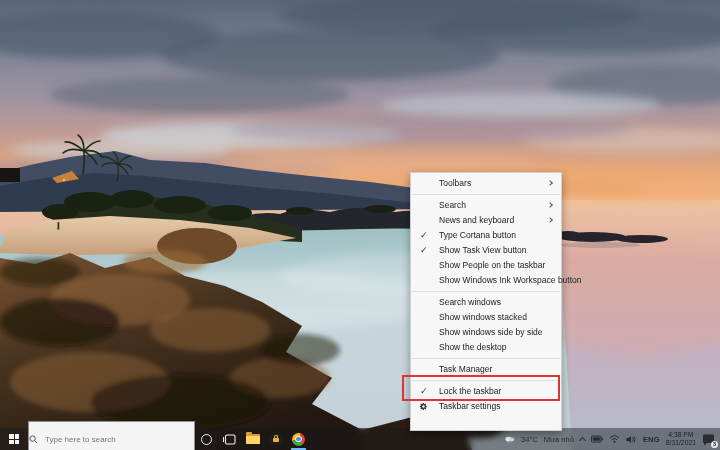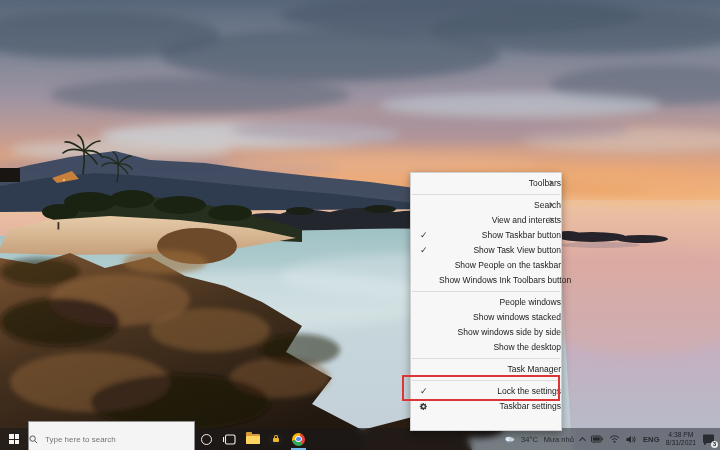--- a/index.html
+++ b/index.html
@@ -6,21 +6,21 @@
   *{box-sizing:border-box;}
   .desktop{position:relative;width:720px;height:450px;overflow:hidden;
     font-family:"Liberation Sans",sans-serif;-webkit-font-smoothing:antialiased;}
   .wallpaper{position:absolute;inset:0;}
 
   
   .ctx-menu{position:absolute;left:410px;top:172px;width:152px;height:259px;
     background:#f7f7f7;border:1px solid #cfcfcf;box-shadow:0 3px 8px rgba(0,0,0,.35);
     padding:3px 0;z-index:30;}
   .ctx-item{position:relative;height:15px;line-height:15px;font-size:8.5px;color:#1b1b1b;
-    padding-left:28px;white-space:nowrap;cursor:default;text-align:right;}
+    padding-left:28px;white-space:nowrap;cursor:default;}
   .ctx-sep{height:1px;background:#dcdcdc;margin:3px 1px;}
   .ctx-check{position:absolute;left:9px;top:0;font-size:9px;color:#333;}
   .ctx-gear{position:absolute;left:8px;top:3px;}
   .ctx-arrow{position:absolute;right:9px;top:5.2px;width:4px;height:4px;
     border-top:1px solid #555;border-right:1px solid #555;transform:rotate(45deg);}
   .red-box{position:absolute;left:402px;top:375px;width:158px;height:26px;
     border:2px solid #dd3434;z-index:40;pointer-events:none;}
 
   
   .taskbar{position:absolute;left:0;bottom:0;width:720px;height:22px;
@@ -197,34 +197,34 @@
       <ellipse cx="40" cy="272" rx="40" ry="14" fill="#1a110a" opacity=".5"></ellipse>
     </g>
     <path d="M362,430 L420,415 L466,432 L472,450 L362,450 Z" fill="#2b1d12"></path>
     <ellipse cx="478" cy="428" rx="26" ry="10" fill="#241a12"></ellipse>
   </svg>
 
   <div class="ctx-menu" id="ctx-menu">
       <div class="ctx-item"><span>Toolbars</span><span class="ctx-arrow"></span></div>
       <div class="ctx-sep"></div>
       <div class="ctx-item"><span>Search</span><span class="ctx-arrow"></span></div>
-      <div class="ctx-item"><span>View and interests</span><span class="ctx-arrow"></span></div>
-      <div class="ctx-item"><span class="ctx-check">✓</span><span>Show Taskbar button</span></div>
+      <div class="ctx-item"><span>News and keyboard</span><span class="ctx-arrow"></span></div>
+      <div class="ctx-item"><span class="ctx-check">✓</span><span>Type Cortana button</span></div>
       <div class="ctx-item"><span class="ctx-check">✓</span><span>Show Task View button</span></div>
       <div class="ctx-item"><span>Show People on the taskbar</span></div>
-      <div class="ctx-item"><span>Show Windows Ink Toolbars button</span></div>
+      <div class="ctx-item"><span>Show Windows Ink Workspace button</span></div>
       <div class="ctx-sep"></div>
-      <div class="ctx-item"><span>People windows</span></div>
+      <div class="ctx-item"><span>Search windows</span></div>
       <div class="ctx-item"><span>Show windows stacked</span></div>
       <div class="ctx-item"><span>Show windows side by side</span></div>
       <div class="ctx-item"><span>Show the desktop</span></div>
       <div class="ctx-sep"></div>
       <div class="ctx-item"><span>Task Manager</span></div>
       <div class="ctx-sep"></div>
-      <div class="ctx-item"><span class="ctx-check">✓</span><span>Lock the settings</span></div>
+      <div class="ctx-item"><span class="ctx-check">✓</span><span>Lock the taskbar</span></div>
       <div class="ctx-item"><svg class="ctx-gear" width="9" height="9" viewBox="0 0 24 24">
           <path fill="#3a3a3a" d="M21 13.5v-3l-2.6-.5a6.7 6.7 0 0 0-.6-1.5l1.5-2.2-2.1-2.1-2.2 1.5c-.5-.25-1-.45-1.5-.6L13 2.5h-3l-.5 2.6c-.5.15-1 .35-1.5.6L5.8 4.2 3.7 6.3l1.5 2.2c-.25.5-.45 1-.6 1.5l-2.6.5v3l2.6.5c.15.5.35 1 .6 1.5l-1.5 2.2 2.1 2.1 2.2-1.5c.5.25 1 .45 1.5.6l.5 2.6h3l.5-2.6c.5-.15 1-.35 1.5-.6l2.2 1.5 2.1-2.1-1.5-2.2c.25-.5.45-1 .6-1.5z"></path>
           <circle cx="12" cy="12" r="3.2" fill="#f7f7f7"></circle>
         </svg><span>Taskbar settings</span></div>
     </div>
   <div class="red-box"></div>
 
   <div class="taskbar">
     <div class="tb-start">
       <div class="win-logo">

